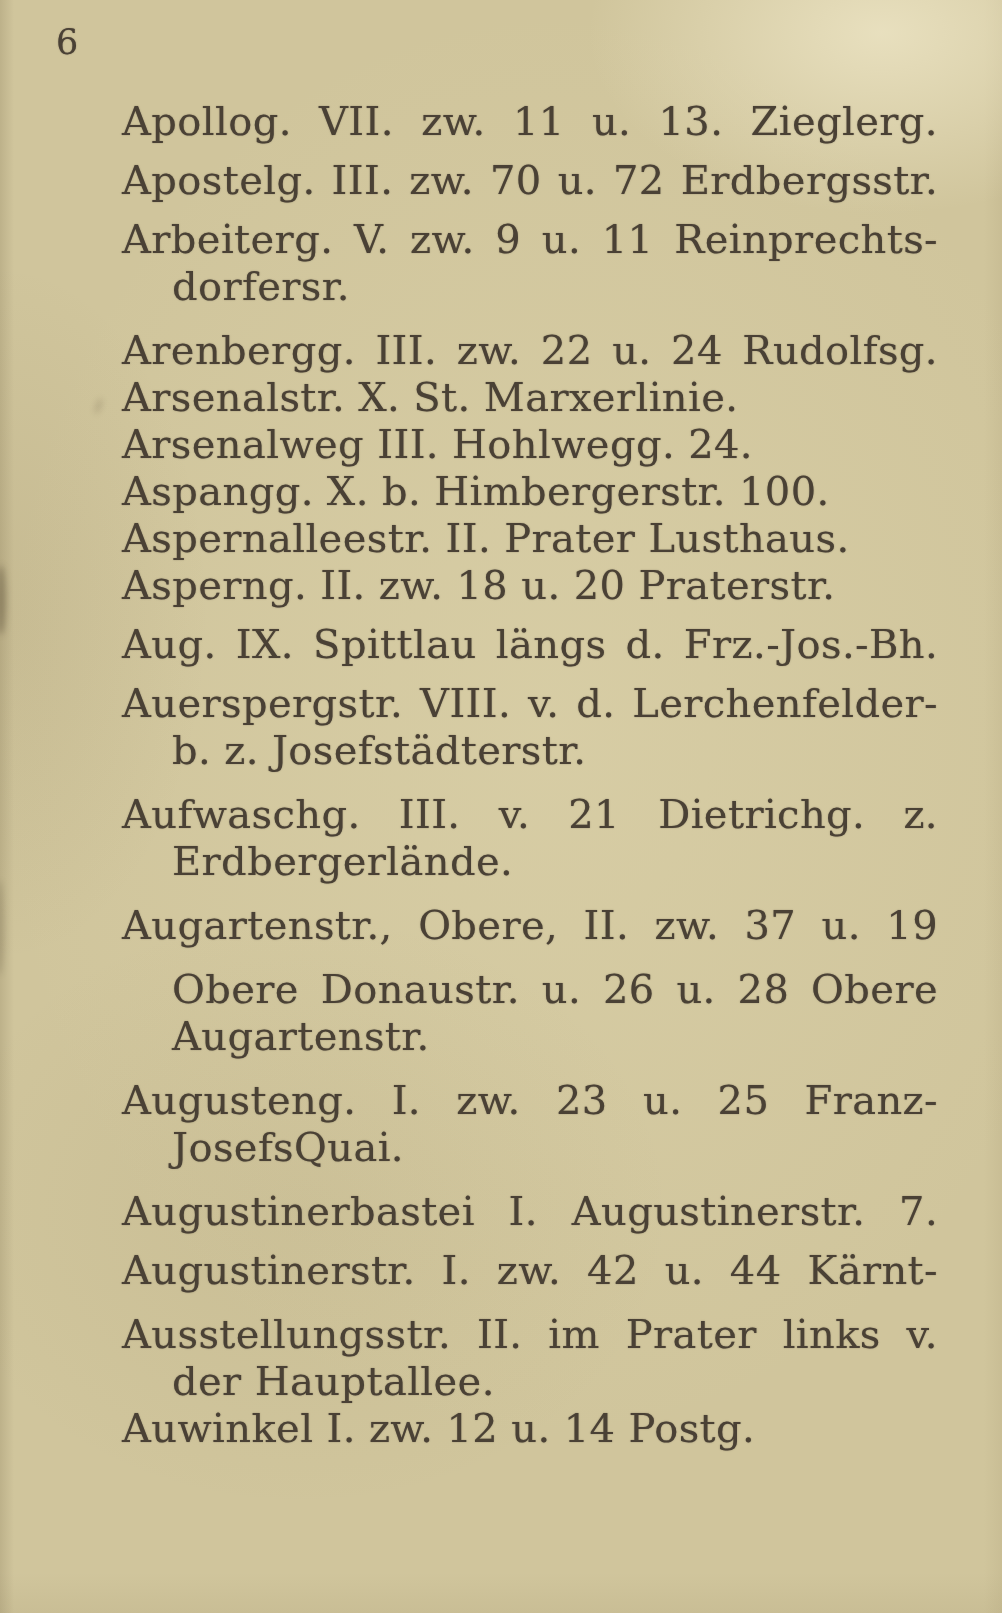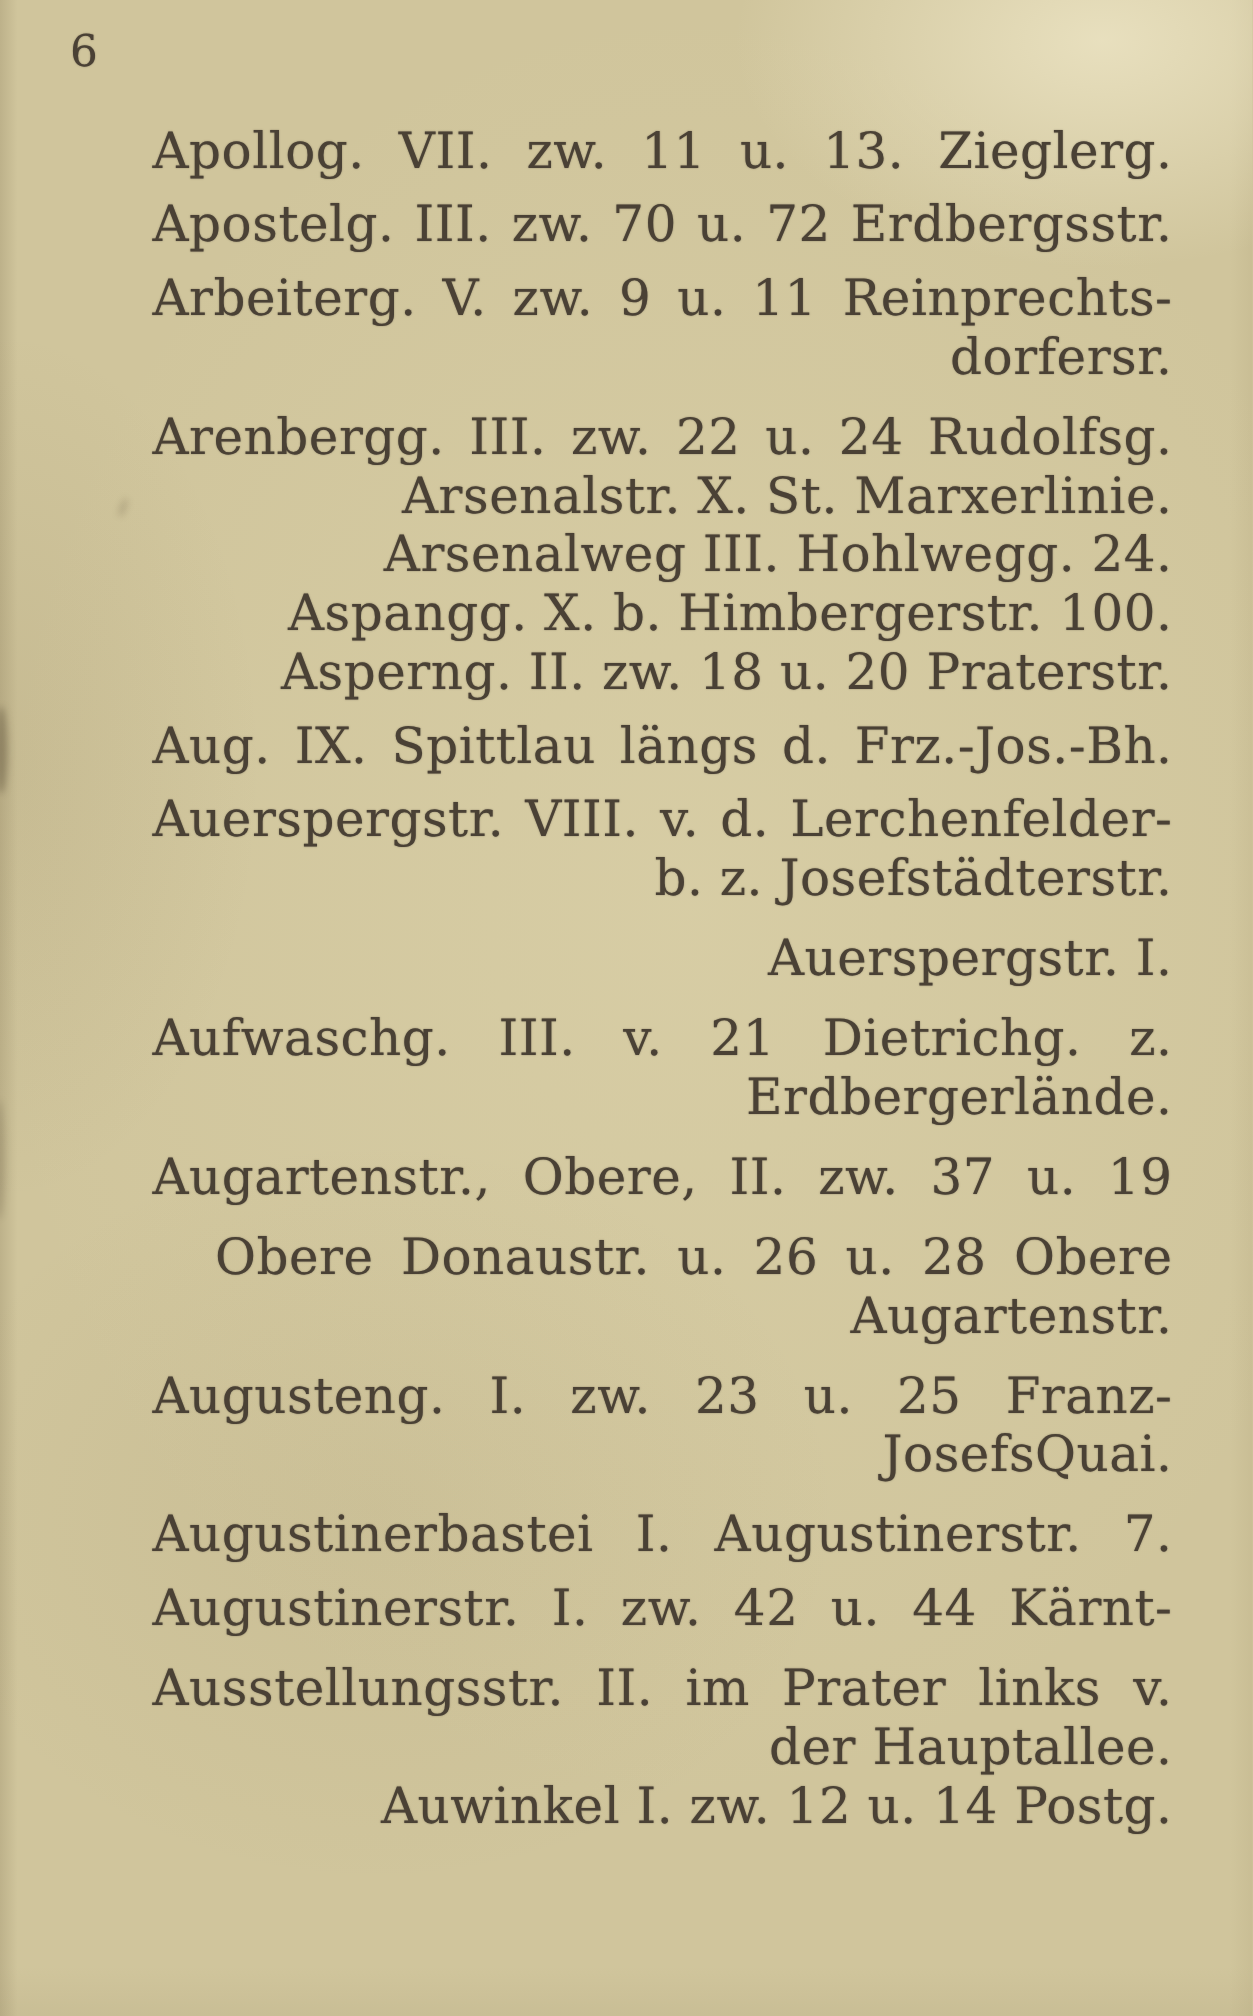--- a/index.html
+++ b/index.html
@@ -36,21 +36,21 @@
     left: 122px;
     width: 816px;
     font-size: 40px;
     text-shadow: 0 0 1.3px rgba(74,65,53,0.6);
     letter-spacing: 0.01em;
   }
   .entry { margin: 0; }
   .entry.sp { margin-top: 17px; }
   .line {
     line-height: 47px;
-    text-align: right;
+    text-align: left;
     white-space: normal;
   }
   .line.j {
     text-align: justify;
     text-align-last: justify;
     margin-top: 12px;
   }
   .line.cont { padding-left: 50px; }
   .smudge {
     position: absolute;
@@ -95,37 +95,37 @@
   </div>
 
   <div class="entry">
     <div class="line">Arsenalweg III. Hohlwegg. 24.</div>
   </div>
 
   <div class="entry">
     <div class="line">Aspangg. X. b. Himbergerstr. 100.</div>
   </div>
 
+  <div class="entry">
+    <div class="line">Aspernalleestr. II. Prater Lusthaus.</div>
+  </div>
 
   <div class="entry">
     <div class="line">Asperng. II. zw. 18 u. 20 Praterstr.</div>
   </div>
 
   <div class="entry">
     <div class="line j">Aug. IX. Spittlau längs d. Frz.-Jos.-Bh.</div>
   </div>
 
   <div class="entry">
     <div class="line j">Auerspergstr. VIII. v. d. Lerchenfelder-</div>
     <div class="line cont">b. z. Josefstädterstr.</div>
   </div>
 
-  <div class="entry sp">
-    <div class="line">Auerspergstr. I.</div>
-  </div>
 
   <div class="entry sp">
     <div class="line j">Aufwaschg. III. v. 21 Dietrichg. z.</div>
     <div class="line cont">Erdbergerlände.</div>
   </div>
 
   <div class="entry sp">
     <div class="line j">Augartenstr., Obere, II. zw. 37 u. 19</div>
   </div>
 

